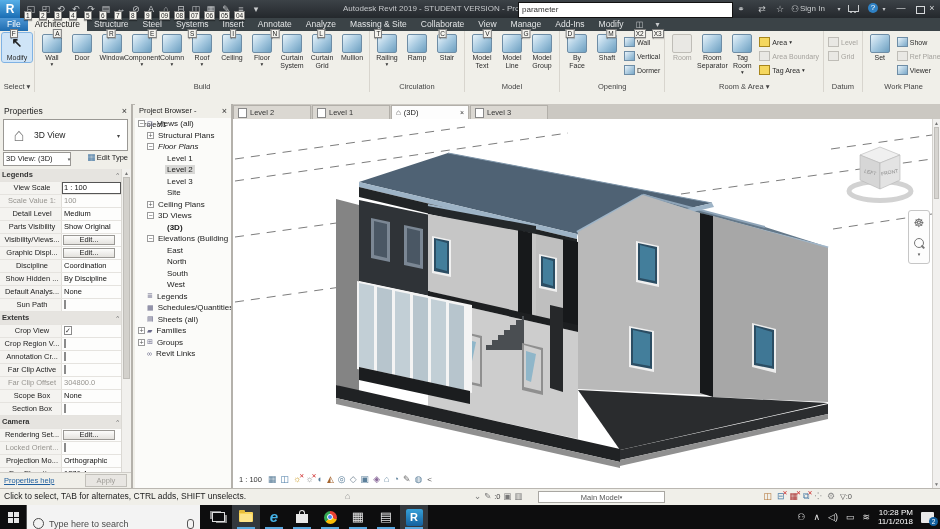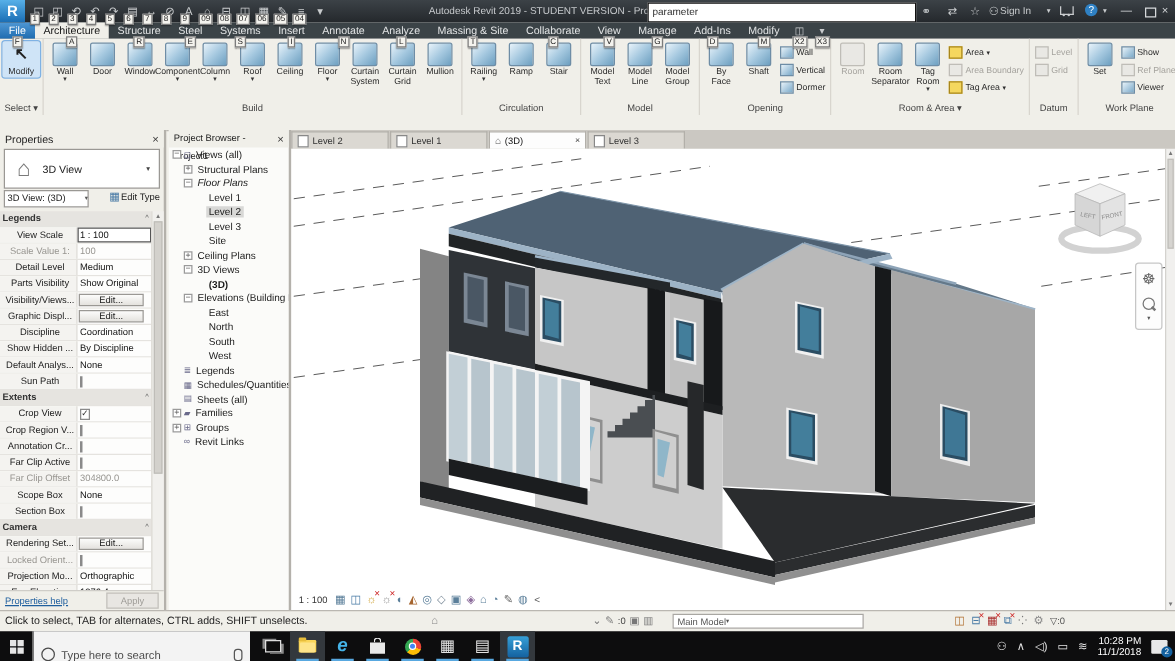--- a/index.html
+++ b/index.html
@@ -107,21 +107,21 @@
   #vcbcollapse{font-size:8px;color:#555;margin-left:2px;}
   #canvscroll{position:absolute;right:0;top:15px;width:8px;height:369px;background:#f1f0ee;border-left:1px solid #d4d2ce;box-sizing:border-box;}
   #canvscroll .sarr{position:absolute;left:0;width:100%;text-align:center;font-size:5px;color:#777;}
   #canvscroll .sthumb{position:absolute;left:1px;right:1px;top:8px;height:70px;background:#d6d4d0;border:1px solid #c0beba;}
   
   #statusbar{position:absolute;left:0;top:488px;width:940px;height:17px;background:#f0efe9;border-top:1px solid #bab7b1;font-size:8.5px;color:#222;box-sizing:border-box;}
   #hint{position:absolute;left:4px;top:2px;}
   #sbmidico{position:absolute;left:345px;top:2px;color:#888;font-size:9px;}
   #sbleftgrp{position:absolute;left:474px;top:2px;display:flex;align-items:center;gap:3px;color:#777;}
   #sbleftgrp .cnt{color:#444;font-size:7.5px;}
-  #mainmodel{position:absolute;left:538px;top:2px;width:153px;height:12px;background:#fff;border:1px solid #a9a7a2;font-size:7.5px;color:#555;line-height:11px;padding:0 3px;display:flex;justify-content:flex-start;box-sizing:border-box;}
+  #mainmodel{position:absolute;left:538px;top:2px;width:127px;height:12px;background:#fff;border:1px solid #a9a7a2;font-size:7.5px;color:#555;line-height:11px;padding:0 3px;display:flex;justify-content:center;box-sizing:border-box;}
   #sbright{position:absolute;right:88px;top:2px;display:flex;align-items:center;gap:5px;}
   .sbico{position:relative;font-size:9px;line-height:11px;}
   .sbico .rx{position:absolute;right:-3px;top:-3px;color:#cc2222;font-size:6px;}
   #sbfilter{font-size:7.5px;color:#555;}
   
   #taskbar{position:absolute;left:0;top:505px;width:940px;height:24px;background:#0d0d0e;display:flex;align-items:center;}
   #startbtn{width:26px;height:24px;display:flex;align-items:center;justify-content:center;}
   #startbtn .winlogo{display:grid;grid-template-columns:5px 5px;grid-template-rows:5px 5px;gap:1px;}
   #startbtn .winlogo span{background:#e6e6e6;}
   #tsearch{width:174px;height:24px;background:#f3f3f3;border-left:1px solid #555;display:flex;align-items:flex-end;gap:5px;padding:0 6px;box-sizing:border-box;}

